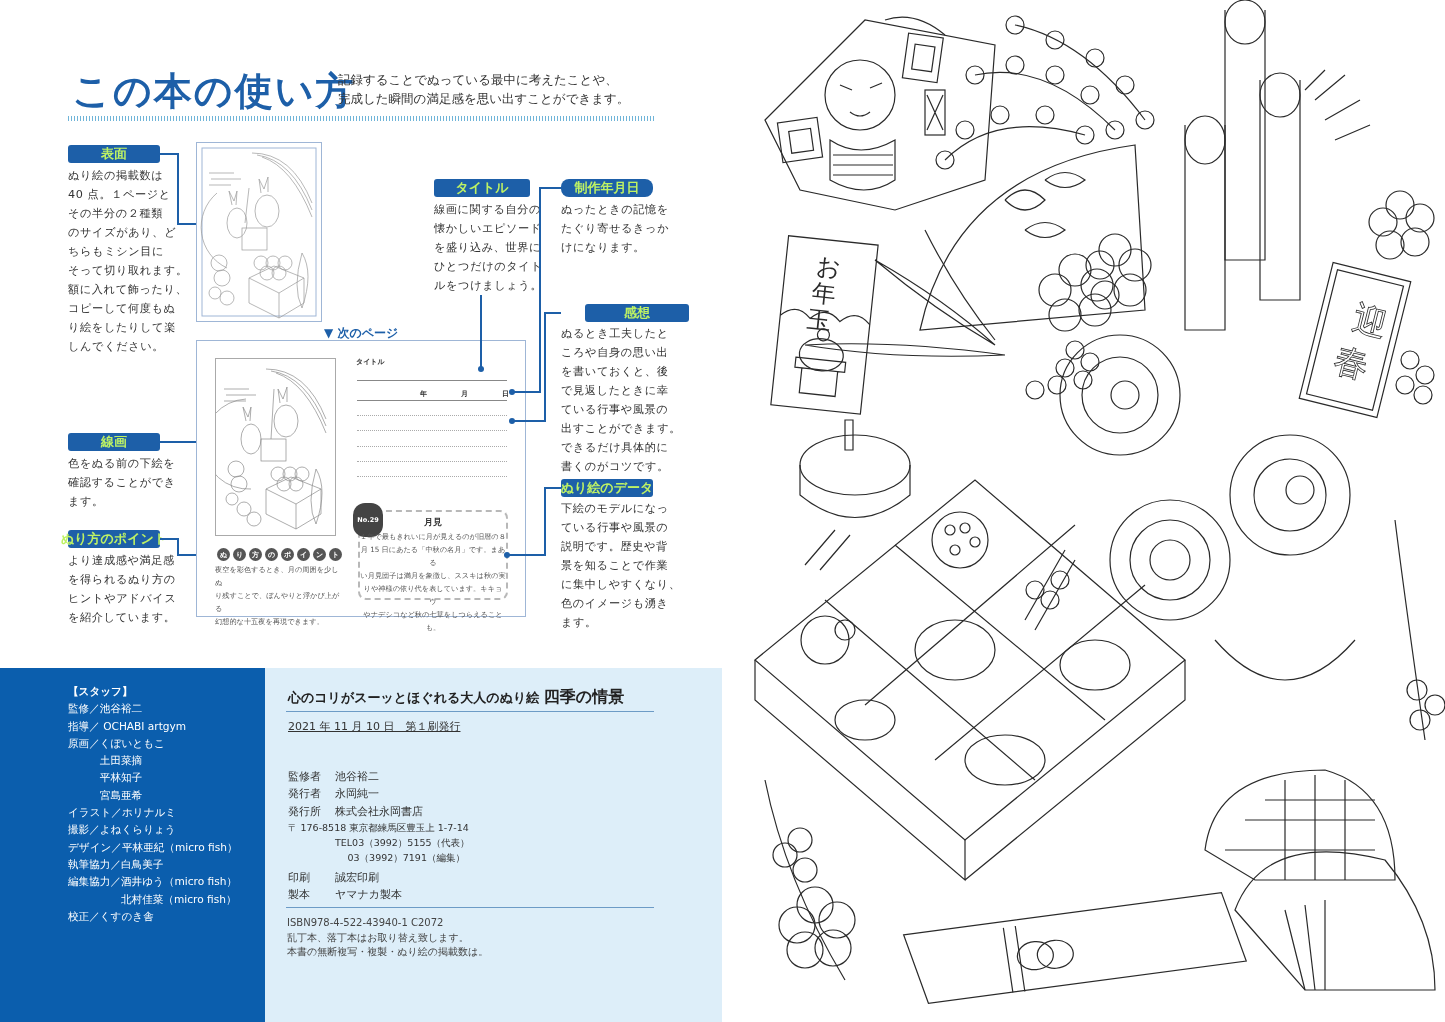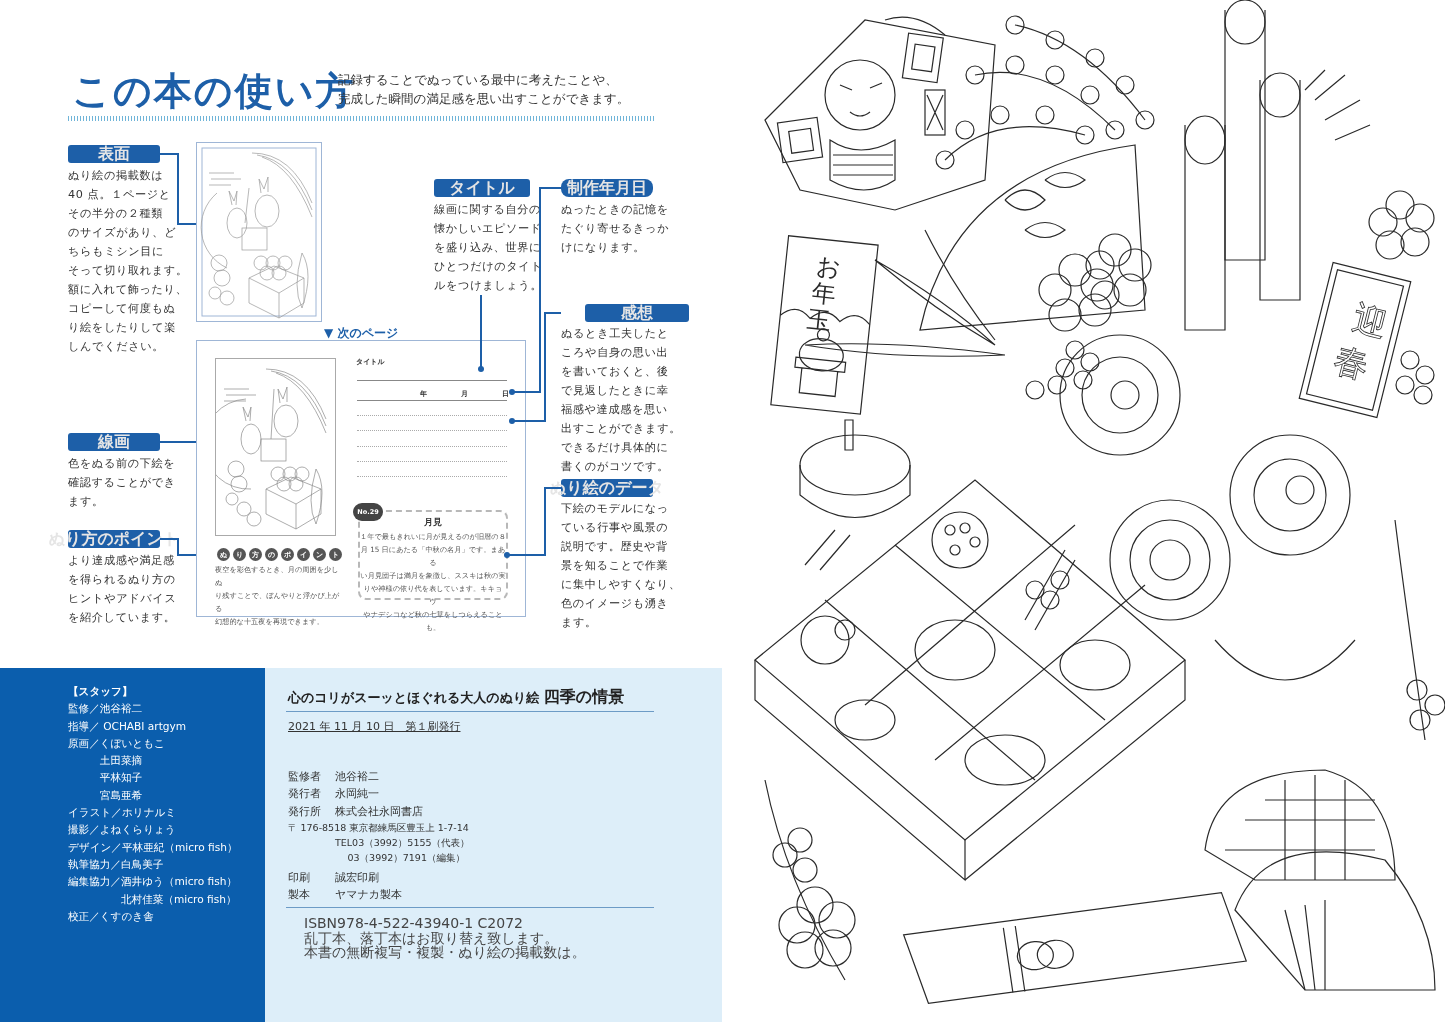--- a/index.html
+++ b/index.html
@@ -8,21 +8,21 @@
 
   .abs { position: absolute; }
 
   
   .main-title { left: 72px; top: 66px; font-size: 38px; font-weight: bold; color: #1d5fa8; letter-spacing: 2px; white-space: nowrap; }
   .subtitle { left: 338px; top: 70px; font-size: 12.5px; line-height: 19px; color: #333; white-space: pre-line; }
   .title-rule { left: 68px; top: 116px; width: 586px; height: 5px;
     background: repeating-linear-gradient(90deg, #6fb4d8 0 1px, transparent 1px 3px); }
 
   
-  .label { height: 18px; background: #1d5fa8; color: #e5e5e5; font-size: 16px; font-weight: bold; border-radius: 3px;
+  .label { height: 18px; background: #1d5fa8; color: #bef264; font-size: 13px; font-weight: bold; border-radius: 3px;
     display: flex; align-items: center; justify-content: center; white-space: nowrap; }
   .desc { font-size: 11.2px; line-height: 19px; color: #333; white-space: pre-line; letter-spacing: 0.6px; }
 
   .line { position: absolute; background: #1d5fa8; }
   .dot { position: absolute; width: 6px; height: 6px; border-radius: 50%; background: #1d5fa8; }
 
   
   .page-thumb { border: 1px solid #9fb6d6; background: #fff; }
   .art-frame { border: 1px solid #aaa; background: #fff; }
   .next-page-label { font-size: 12px; font-weight: bold; color: #1d5fa8; white-space: nowrap; }
@@ -46,21 +46,21 @@
   .staff-list { left: 68px; top: 683px; color: #fff; font-size: 10.6px; line-height: 17.3px; }
   .staff-list div { white-space: pre; }
   .info-col { left: 265px; top: 668px; width: 457px; height: 354px; background: #ddeef9; }
   .book-title { left: 288px; top: 687px; font-size: 13px; font-weight: bold; color: #222; white-space: nowrap; }
   .book-title .big { font-size: 16px; }
   .info-rule { height: 1px; background: #6c9bc6; }
   .pub-date { left: 288px; top: 719px; font-size: 11px; color: #333; white-space: nowrap; text-decoration: underline; }
   .credits { left: 288px; top: 768px; font-size: 11px; line-height: 17.3px; color: #333; }
   .credit-row { display: flex; white-space: pre; }
   .credit-k { width: 47px; }
-  .isbn { left: 304px; top: 916px; font-size: 14px; line-height: 14.5px; color: #444; }
+  .isbn { left: 287px; top: 916px; font-size: 10px; line-height: 14.5px; color: #444; }
   .isbn div { white-space: pre; }
 
   
   .illus { left: 745px; top: 0; width: 700px; height: 1022px; }
 </style>
 </head>
 <body>
 
 <div class="abs main-title">この本の使い方</div>
 <div class="abs subtitle">記録することでぬっている最中に考えたことや、
@@ -179,21 +179,21 @@
   <div class="tip-bubble">ポ</div>
   <div class="tip-bubble">イ</div>
   <div class="tip-bubble">ン</div>
   <div class="tip-bubble">ト</div>
 </div>
 <div class="abs tip-text" style="left:215px; top:563px; width:130px;">夜空を彩色するとき、月の周囲を少しぬ
 り残すことで、ぼんやりと浮かび上がる
 幻想的な十五夜を再現できます。</div>
 
 <div class="abs data-box" style="left:358px; top:510px; width:150px; height:90px;"></div>
-<div class="abs no-badge" style="left:353px; top:503px; width:30px; height:18px;">No.29</div>
+<div class="abs no-badge" style="left:353px; top:503px; width:30px; height:34px;">No.29</div>
 <div class="abs data-title" style="left:358px; top:516px; width:150px;">月見</div>
 <div class="abs data-text" style="left:360px; top:530px; width:146px;">１年で最もきれいに月が見えるのが旧暦の８
 月 15 日にあたる「中秋の名月」です。まある
 い月見団子は満月を象徴し、ススキは秋の実
 りや神様の依り代を表しています。キキョウ
 やナデシコなど秋の七草をしつらえることも。</div>
 
 <div class="abs label" style="left:434px; top:179px; width:96px;">タイトル</div>
 <div class="abs desc" style="left:434px; top:200px; width:120px;">線画に関する自分の
 懐かしいエピソード
@@ -210,21 +210,21 @@
 <div class="line" style="left:540px; top:187px; width:21px; height:2px;"></div>
 <div class="line" style="left:539px; top:187px; width:2px; height:205px;"></div>
 <div class="line" style="left:512px; top:391px; width:29px; height:2px;"></div>
 <div class="dot" style="left:509px; top:389px;"></div>
 
 <div class="abs label" style="left:585px; top:304px; width:104px;">感想</div>
 <div class="abs desc" style="left:561px; top:324px; width:120px;">ぬるとき工夫したと
 ころや自身の思い出
 を書いておくと、後
 で見返したときに幸
-福感や達成感を思い
+ている行事や風景の
 出すことができます。
 できるだけ具体的に
 書くのがコツです。</div>
 <div class="line" style="left:545px; top:312px; width:16px; height:2px;"></div>
 <div class="line" style="left:544px; top:312px; width:2px; height:109px;"></div>
 <div class="line" style="left:512px; top:420px; width:34px; height:2px;"></div>
 <div class="dot" style="left:509px; top:418px;"></div>
 
 <div class="abs label" style="left:561px; top:479px; width:92px;">ぬり絵のデータ</div>
 <div class="abs desc" style="left:561px; top:499px; width:120px;">下絵のモデルになっ

